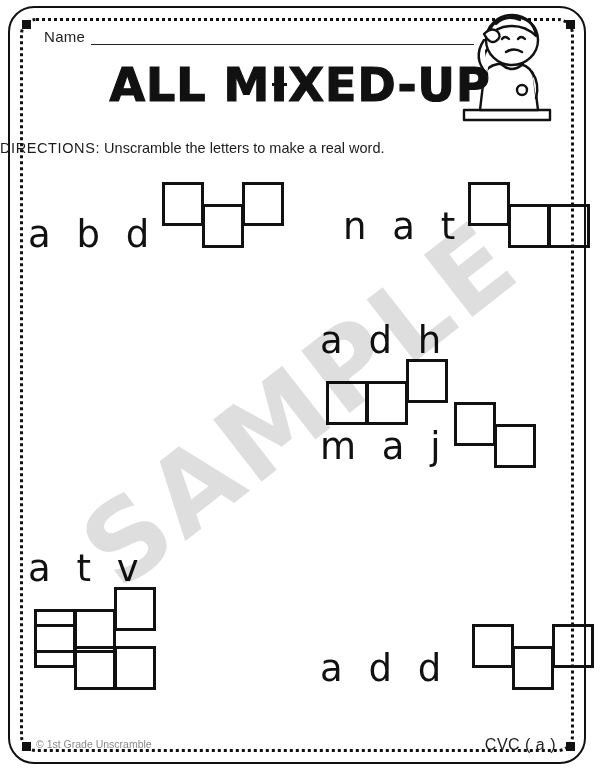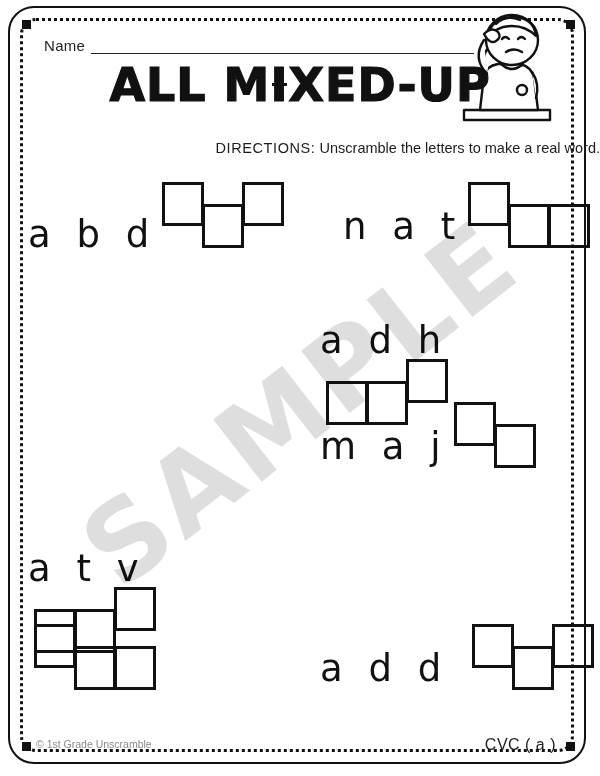--- a/index.html
+++ b/index.html
@@ -51,21 +51,21 @@
   }
   .corner.tl { left: 22px; top: 20px; }
   .corner.tr { left: 566px; top: 20px; }
   .corner.bl { left: 22px; top: 742px; }
   .corner.br { left: 566px; top: 742px; }
 
   
   .name-row {
     position: absolute;
     left: 44px;
-    top: 37px;
+    top: 28px;
     width: 430px;
     display: flex;
     align-items: flex-start;
   }
   .name-label {
     font-size: 15px;
     color: #222;
     font-family: "Liberation Sans", sans-serif;
     padding-right: 6px;
     letter-spacing: 0.3px;
@@ -102,21 +102,21 @@
     height: 3px;
     background: #111;
   }
 
   
   .directions {
     position: absolute;
     left: 0;
     top: 140px;
     width: 600px;
-    text-align: right;
+    text-align: left;
     font-size: 14.5px;
     color: #1c1c1c;
     font-family: "Liberation Sans", sans-serif;
   }
   .directions .dir-word {
     letter-spacing: 0.6px;
   }
 
   
   .kid {

